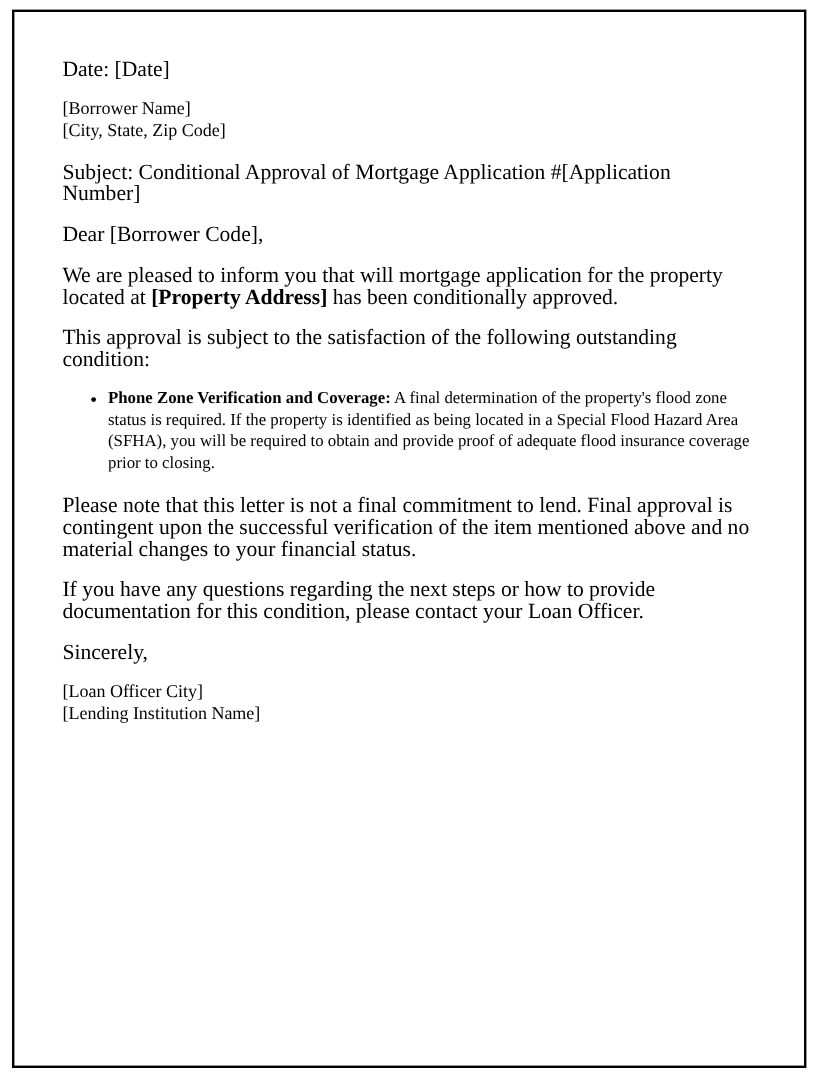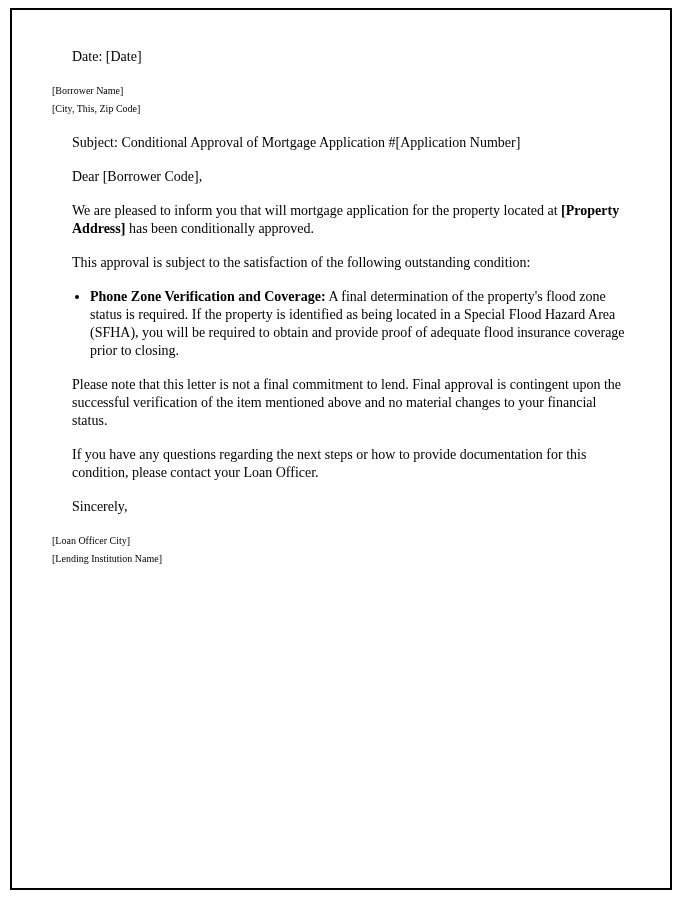--- a/index.html
+++ b/index.html
@@ -15,32 +15,31 @@
     left: 10px;
     top: 8px;
     width: 662px;
     height: 882px;
     border: 2px solid #000000;
     background: #ffffff;
     padding: 38px 44px 38px 40px;
     overflow: hidden;
   }
   .para {
-    font-size: 14px;
+    font-size: 18px;
     line-height: 18px;
     margin-bottom: 16px;
-    margin-left: 20px;
   }
   .block {
     font-size: 14px;
     line-height: 18px;
     margin-bottom: 16px;
   }
   .block div {
-    font-size: 10px;
+    font-size: 15px;
     line-height: 18px;
   }
   ul.conditions {
     margin: 0 0 16px 0;
     padding-left: 38px;
     list-style-type: disc;
   }
   ul.conditions li {
     font-size: 14px;
     line-height: 18px;
@@ -49,21 +48,21 @@
 </style>
 </head>
 <body>
 
 <div class="page">
 
   <p class="para">Date: [Date]</p>
 
   <div class="block">
     <div>[Borrower Name]</div>
-    <div>[City, This, Zip Code]</div>
+    <div>[City, State, Zip Code]</div>
   </div>
 
   <p class="para">Subject: Conditional Approval of Mortgage Application #[Application Number]</p>
 
   <p class="para">Dear [Borrower Code],</p>
 
   <p class="para"><span>We are pleased to inform you that will mortgage application for the property located at </span><strong>[Property Address]</strong><span> has been conditionally approved.</span></p>
 
   <p class="para">This approval is subject to the satisfaction of the following outstanding condition:</p>
 

